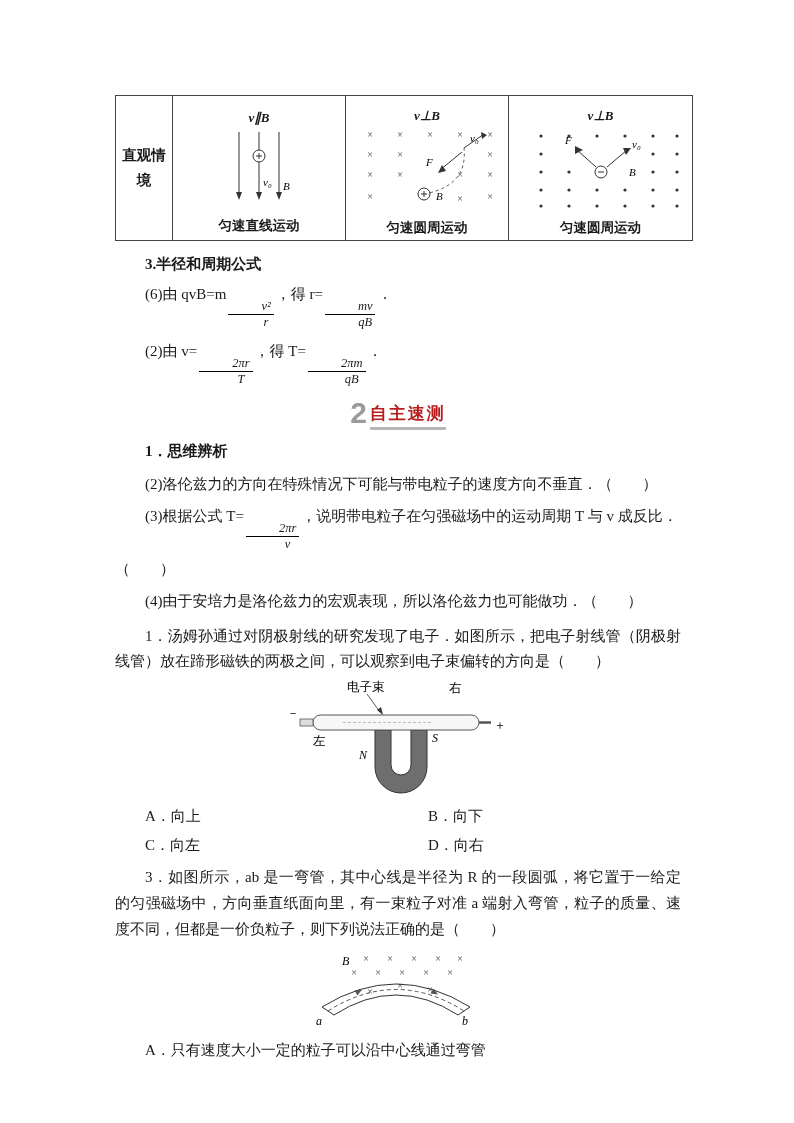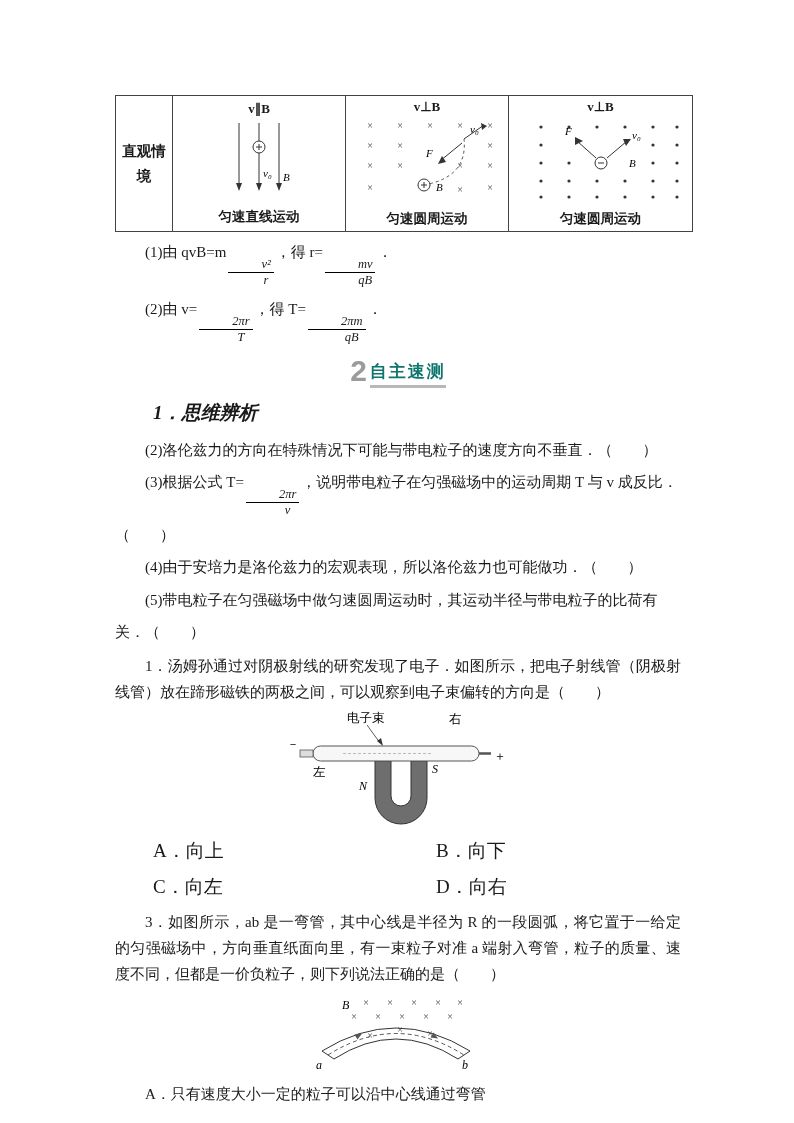--- a/index.html
+++ b/index.html
@@ -6,47 +6,47 @@
   body{
     width:794px;height:1123px;background:#ffffff;position:relative;
     font-family:"Liberation Serif", serif;color:#1a1a1a;
   }
   .content{position:absolute;left:115px;top:95px;width:566px;}
 
   
   table.sit{border-collapse:collapse;width:566px;table-layout:fixed;}
   table.sit td{border:1px solid #444;vertical-align:middle;text-align:center;padding:2px 1px;}
   td.rowhead{width:54px;font-weight:bold;font-size:14.5px;line-height:1.7;padding:0 5px;word-break:break-all;}
-  .celltop{font-weight:bold;font-size:13px;line-height:1.2;margin-top:1px;}
+  .celltop{font-style:italic;font-weight:bold;font-size:13px;line-height:1.2;margin-top:10px;}
   .cellcap{font-weight:bold;font-size:13.5px;line-height:1.3;margin:7px 0 2px;}
   .cellfig{line-height:0;}
   svg text{font-family:"Liberation Serif", serif;}
   .it{font-style:italic;}
 
   
   .sec-title{font-weight:bold;font-size:15px;margin:14px 0 2px;text-indent:2em;}
   .fline{font-size:15px;text-indent:2em;line-height:2.5;margin:2px 0;}
   .frac{display:inline-flex;flex-direction:column;vertical-align:-0.85em;text-align:center;
         font-style:italic;font-size:12.5px;line-height:1.25;margin:0 2px;align-items:center;}
   .frac .num{border-bottom:1px solid #000;padding:0 3px;display:block;}
   .frac .den{display:block;padding:0 3px;}
 
   
   .sec-heading{text-align:center;margin:10px 0 8px;line-height:1;}
   .sec-num{font-family:"Liberation Sans", sans-serif;font-size:30px;font-weight:bold;color:#9b9b9b;
            vertical-align:-4px;margin-right:3px;}
-  .sec-label{font-size:17px;font-weight:bold;color:#0f766e;letter-spacing:2px;
+  .sec-label{font-size:17px;font-weight:bold;color:#b91c1c;letter-spacing:2px;
              border-bottom:3px solid #b8b8b8;padding-bottom:4px;}
 
   
-  .qtitle{font-weight:bold;font-size:19px;text-indent:2em;margin:8px 0 2px;line-height:2;font-style:italic;}
+  .qtitle{font-weight:bold;font-size:15px;text-indent:2em;margin:8px 0 2px;line-height:2;}
   .qitem{font-size:15px;text-indent:2em;line-height:2.15;margin:0;}
   .qpara{font-size:15px;text-indent:2em;line-height:1.72;margin:6px 0 2px;text-align:justify;}
   .figure{text-align:center;margin:4px 0;line-height:0;}
-  .optrow{display:flex;font-size:19px;line-height:1.8;margin:2px 0;}
+  .optrow{display:flex;font-size:15px;line-height:1.8;margin:2px 0;}
   .optrow .opt{width:310px;text-indent:2em;}
   .optline{font-size:15px;text-indent:2em;line-height:2.1;margin:0;}
 </style>
 </head>
 <body>
 
 <div class="content">
 
   <table class="sit">
     <tbody>
@@ -151,23 +151,24 @@
             <text x="119" y="24" font-size="11" class="it">v₀</text>
             <text x="116" y="52" font-size="11" class="it">B</text>
           </svg>
         </div>
         <div class="cellcap">匀速圆周运动</div>
       </td>
     </tr>
   </tbody>
     </table>
 
+  <div class="sec-title">3.半径和周期公式</div>
 
   <div class="fline">
-    <span>(1)由 qvB=m</span><span class="frac">
+    <span>(6)由 qvB=m</span><span class="frac">
         <span class="num">v²</span>
         <span class="den">r</span>
       </span><span>，得 r=</span><span class="frac">
         <span class="num">mv</span>
         <span class="den">qB</span>
       </span><span>．</span>
   </div>
 
   <div class="fline">
     <span>(2)由 v=</span><span class="frac">
@@ -183,21 +184,20 @@
     <span class="sec-num">2</span><span class="sec-label">自主速测</span>
   </div>
 
   <div class="qtitle">1．思维辨析</div>
   <p class="qitem">(2)洛伦兹力的方向在特殊情况下可能与带电粒子的速度方向不垂直．（　　）</p>
   <p class="qitem"><span>(3)根据公式 T=</span><span class="frac">
         <span class="num">2πr</span>
         <span class="den">v</span>
       </span><span>，说明带电粒子在匀强磁场中的运动周期 T 与 v 成反比．（　　）</span></p>
   <p class="qitem">(4)由于安培力是洛伦兹力的宏观表现，所以洛伦兹力也可能做功．（　　）</p>
-  <p class="qitem">(5)带电粒子在匀强磁场中做匀速圆周运动时，其运动半径与带电粒子的比荷有关．（　　）</p>
 
   <p class="qpara">1．汤姆孙通过对阴极射线的研究发现了电子．如图所示，把电子射线管（阴极射线管）放在蹄形磁铁的两极之间，可以观察到电子束偏转的方向是（　　）</p>
 
   <div class="figure">
     <svg width="230" height="120">
 
       <path d="M92,46 L92,88 A26,26 0 0 0 144,88 L144,46 L128,46 L128,86 A10,10 0 0 1 108,86 L108,46 Z" fill="#6e6e6e" stroke="#333" stroke-width="1"></path>
       <rect x="92" y="46" width="16" height="5" fill="#a5a5a5" stroke="#333" stroke-width="0.6"></rect>
       <rect x="128" y="46" width="16" height="5" fill="#a5a5a5" stroke="#333" stroke-width="0.6"></rect>
 

